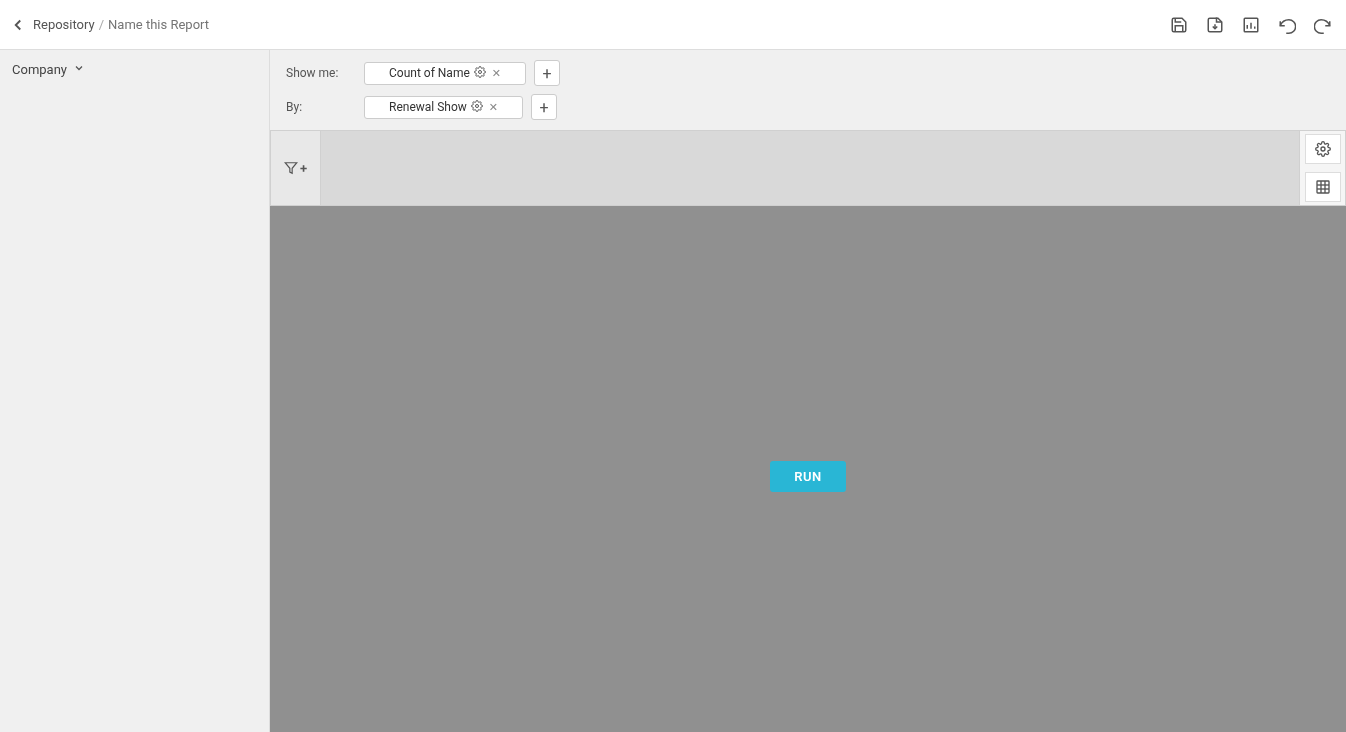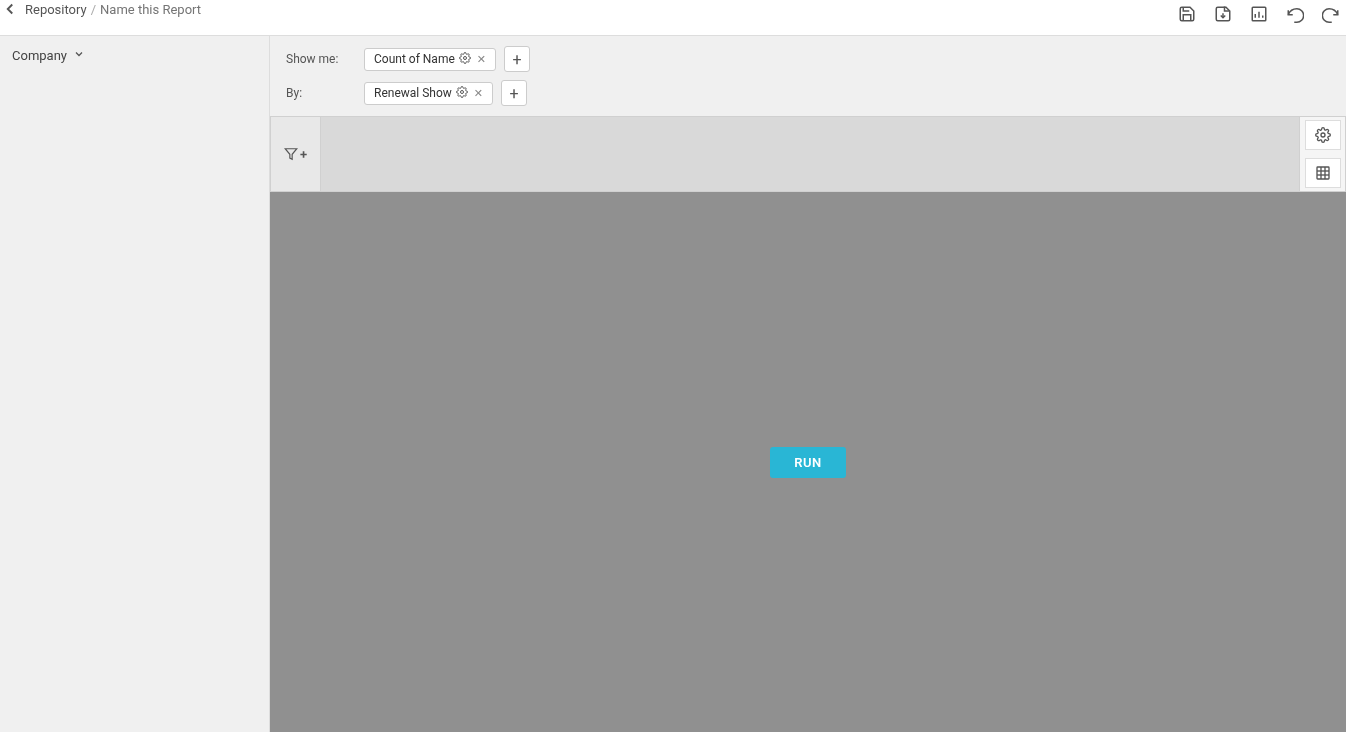--- a/index.html
+++ b/index.html
@@ -12,26 +12,26 @@
     body {
       width: 1346px;
       height: 732px;
       overflow: hidden;
       background: #f0f0f0;
     }
 
     
     .top-bar {
       display: flex;
-      align-items: flex-start;
+      align-items: center;
       justify-content: space-between;
-      height: 36px;
+      height: 50px;
       background: #ffffff;
       border-bottom: 1px solid #ddd;
-      padding: 0 1px;
+      padding: 0 9px;
     }
 
     .top-bar-left {
       display: flex;
       align-items: center;
       gap: 6px;
     }
 
     .back-btn {
       background: none;
@@ -127,21 +127,21 @@
       text-align: left;
     }
 
     .pill {
       display: flex;
       align-items: center;
       gap: 4px;
       background: #fff;
       border: 1px solid #ccc;
       border-radius: 3px;
-      padding: 3px 9px;
+      padding: 3px 24px;
       font-size: 12px;
       color: #333;
     }
 
     .pill-icon {
       font-size: 11px;
       color: #555;
       cursor: pointer;
     }
 

